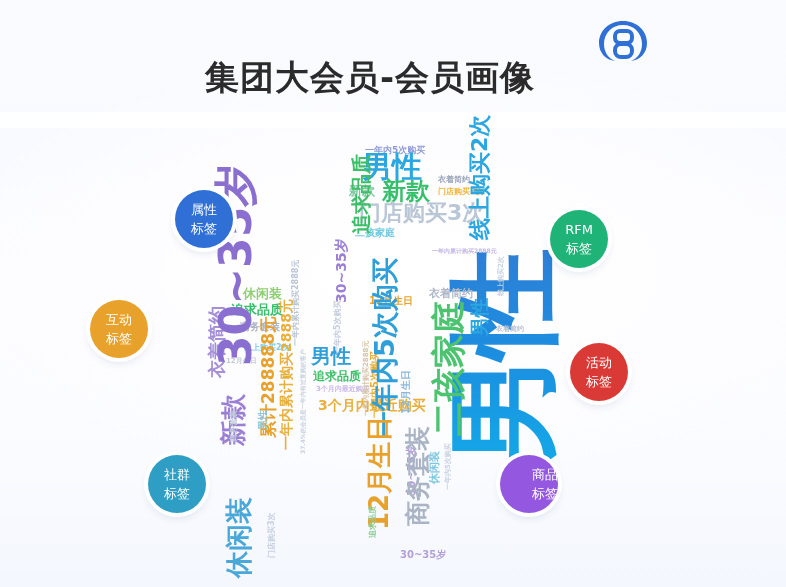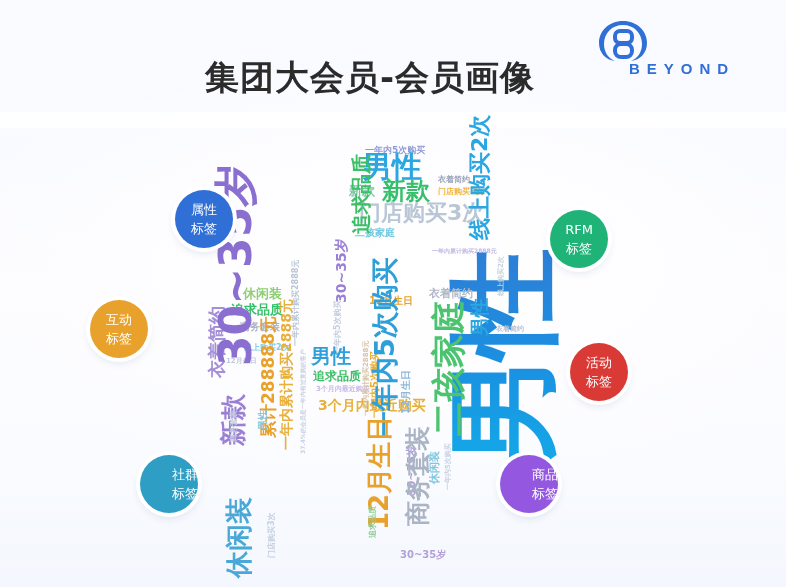--- a/index.html
+++ b/index.html
@@ -73,21 +73,20 @@
     <div id="page-title">集团大会员-会员画像</div>
 
     <div id="logo">
       <div id="logo-mark">
         <svg width="56" height="46" viewBox="0 0 56 46">
           <path d="M27 3 C13 3 3 13 3 25 C3 35 10 42 19 43 C12 40 8 34 8 26 C8 15 16 7 27 7 C38 7 46 15 46 26 C46 34 42 40 35 43 C44 42 51 35 51 25 C51 13 41 3 27 3 Z" fill="#2f6fd6"></path>
           <rect x="19" y="13" width="17" height="12" rx="5" fill="none" stroke="#2f6fd6" stroke-width="4"></rect>
           <rect x="19" y="26" width="17" height="13" rx="6" fill="none" stroke="#2f6fd6" stroke-width="4"></rect>
         </svg>
       </div>
-      <div id="logo-en">BEYOND</div>
     </div>
   </div>
 
   <div id="cloud">
     <div id="big-word">男性</div>
   <div class="w" style="left: 365px; top: 28px; font-size: 9px; color: rgb(143, 155, 214);">一年内5次购买</div>
       <div class="w" style="left: 362px; top: 34px; font-size: 30px; color: rgb(42, 166, 224);">男性</div>
       <div class="w" style="left: 349px; top: 66px; font-size: 13px; color: rgb(124, 200, 160);">新款</div>
       <div class="w" style="left: 382px; top: 61px; font-size: 24px; color: rgb(52, 191, 106);">新款</div>
       <div class="w" style="left: 438px; top: 58px; font-size: 8px; color: rgb(154, 163, 184);">衣着简约</div>
@@ -140,21 +139,21 @@
 
   <div id="badge-layer">
       <div class="badge" style="left: 175px; top: 190px; width: 58px; height: 58px; background: rgb(47, 111, 214);">
         <span>属性</span>
         <span>标签</span>
       </div>
       <div class="badge" style="left: 90px; top: 300px; width: 58px; height: 58px; background: rgb(232, 161, 42);">
         <span>互动</span>
         <span>标签</span>
       </div>
-      <div class="badge" style="left: 140px; top: 455px; width: 58px; height: 58px; background: rgb(46, 158, 196); align-items: flex-end;">
+      <div class="badge" style="left: 148px; top: 455px; width: 58px; height: 58px; background: rgb(46, 158, 196);">
         <span>社群</span>
         <span>标签</span>
       </div>
       <div class="badge" style="left: 550px; top: 210px; width: 58px; height: 58px; background: rgb(32, 179, 120);">
         <span>RFM</span>
         <span>标签</span>
       </div>
       <div class="badge" style="left: 570px; top: 343px; width: 58px; height: 58px; background: rgb(217, 58, 54);">
         <span>活动</span>
         <span>标签</span>

